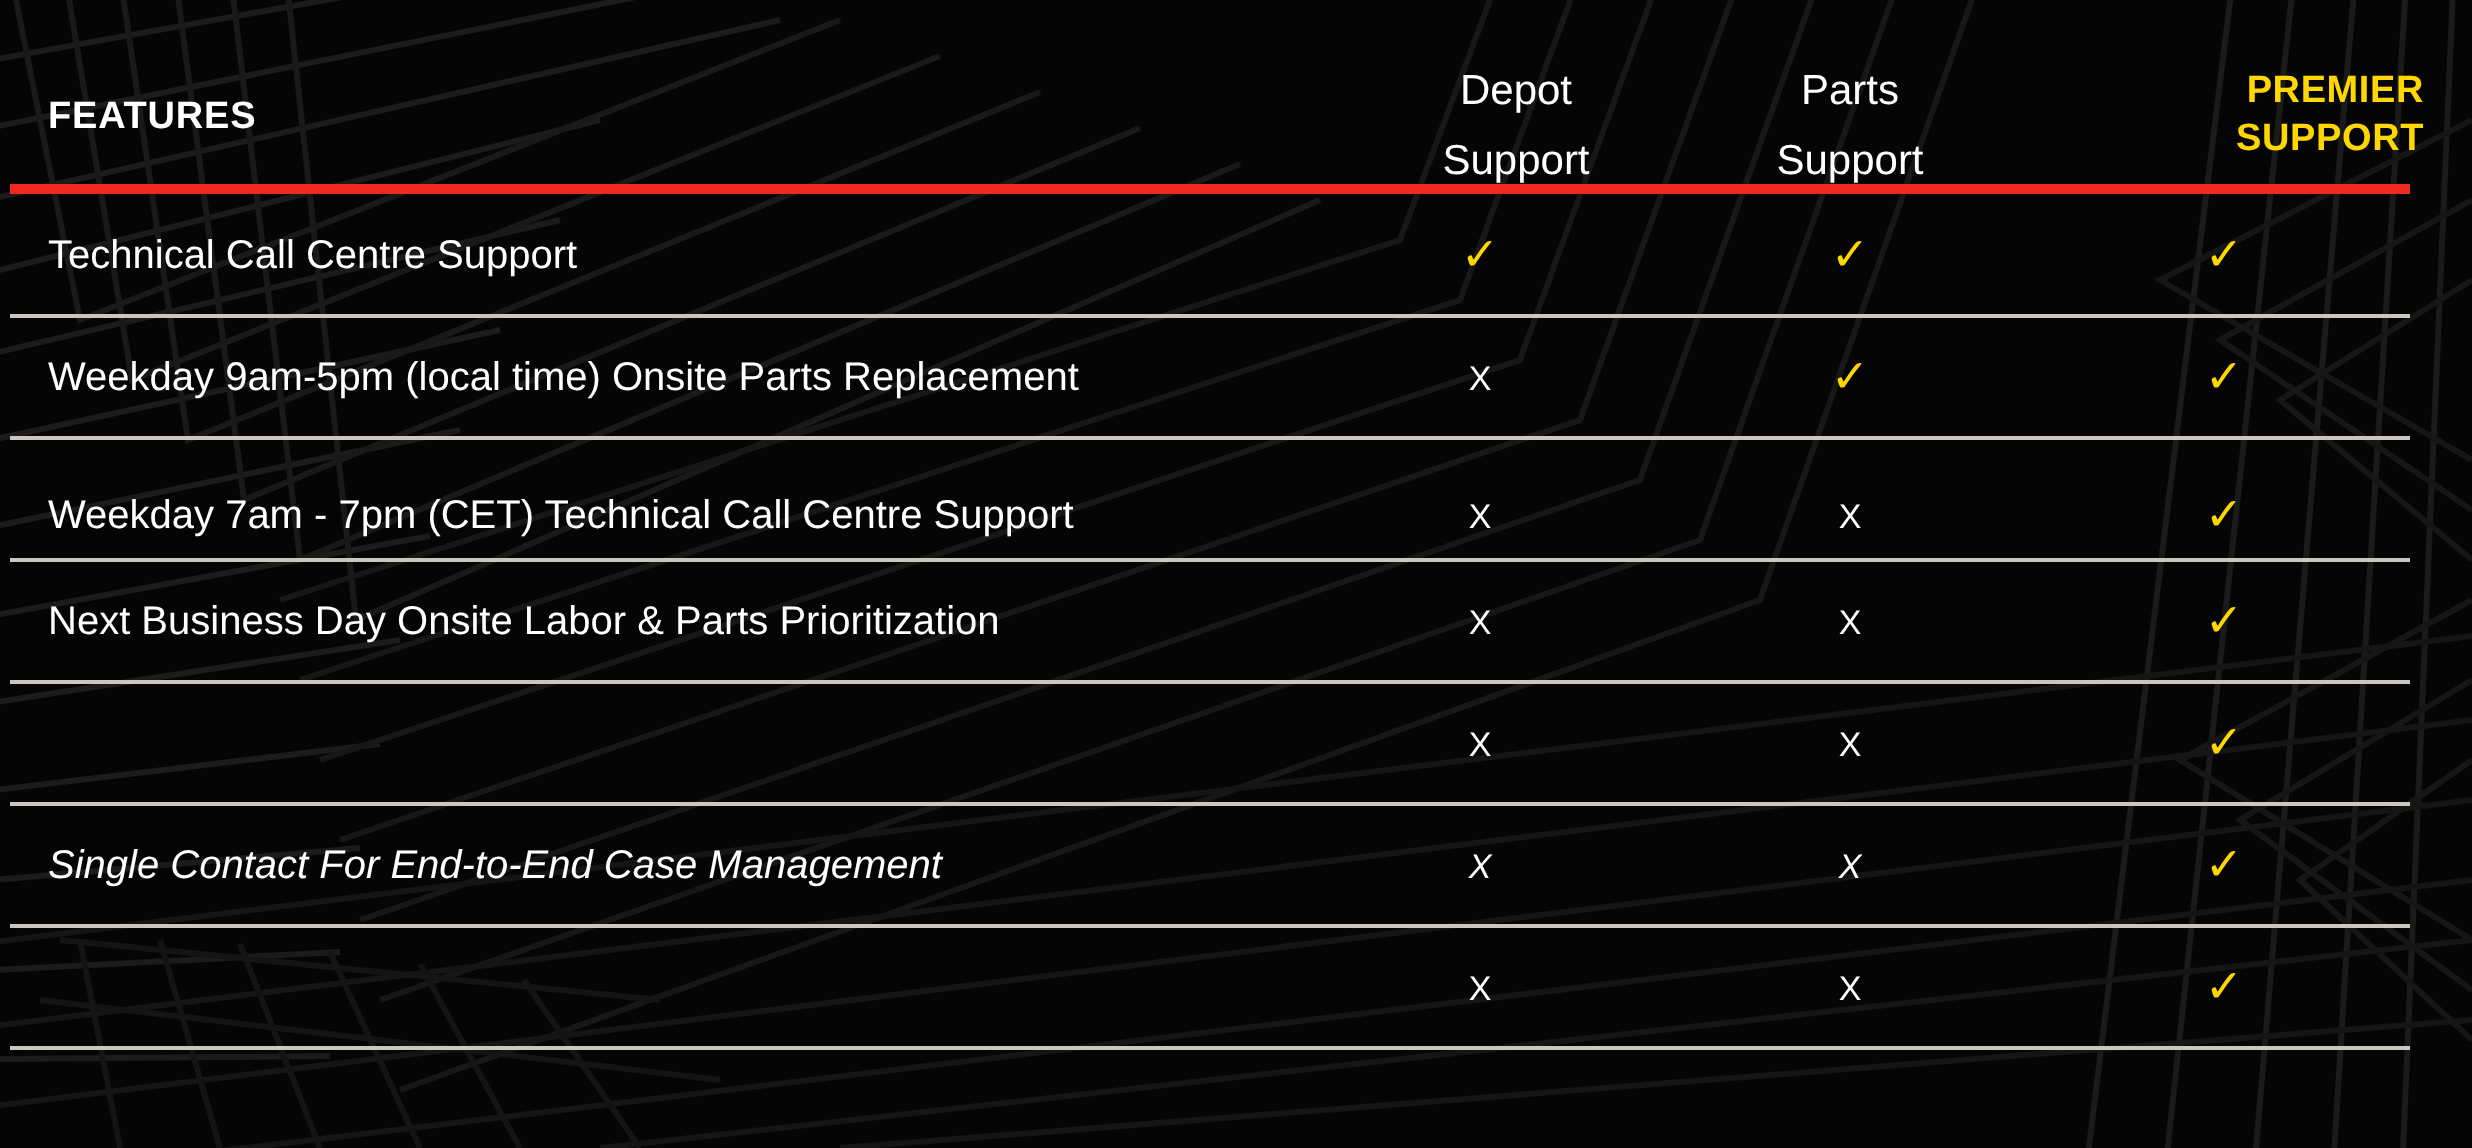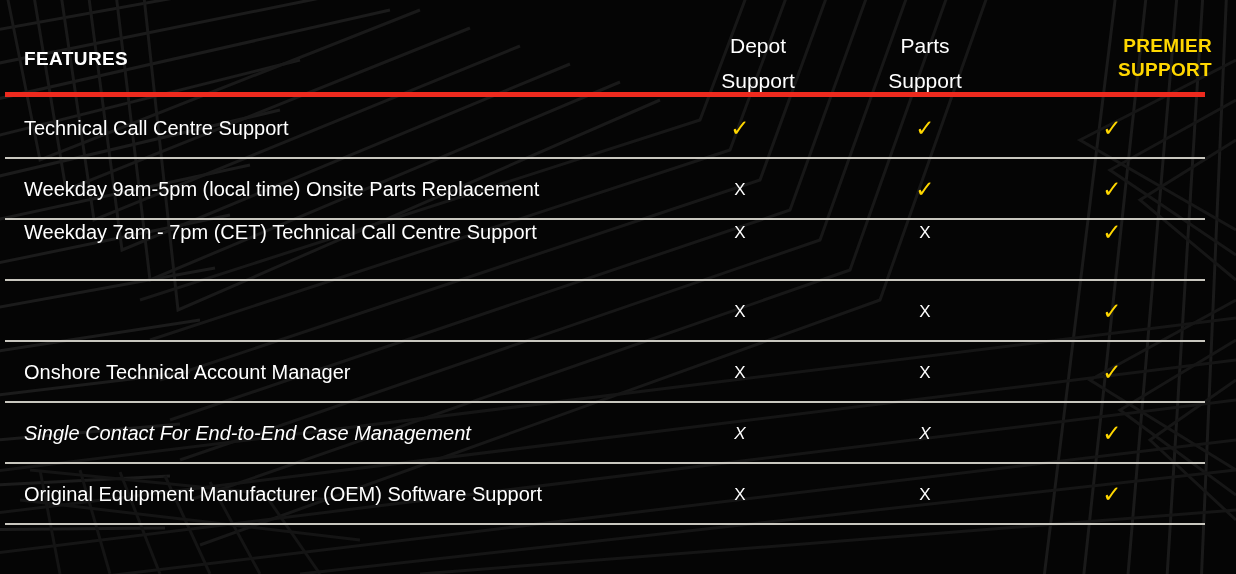--- a/index.html
+++ b/index.html
@@ -248,47 +248,47 @@
             <span class="mark-no">X</span>
           </div>
           <div class="cell c-onsite">
             <span class="mark-yes">✓</span>
           </div>
           <div class="cell c-premier">
             <span class="mark-yes">✓</span>
           </div>
         </div>
         <div class="hline" style="top: 218px;"></div>
-        <div class="row" style="top: 202px; text-align: right;">
+        <div class="row" style="top: 228px; text-align: right;">
           <div class="row-label">Weekday 7am - 7pm (CET) Technical Call Centre Support</div>
           <div class="cell c-depot">
             <span class="mark-no">X</span>
           </div>
           <div class="cell c-onsite">
             <span class="mark-no">X</span>
           </div>
           <div class="cell c-premier">
             <span class="mark-yes">✓</span>
           </div>
         </div>
         <div class="hline" style="top: 279px;"></div>
         <div class="row" style="top: 281px;">
+          <div class="row-label">Next Business Day Onsite Labor &amp; Parts Prioritization</div>
           <div class="cell c-depot">
             <span class="mark-no">X</span>
           </div>
           <div class="cell c-onsite">
             <span class="mark-no">X</span>
           </div>
           <div class="cell c-premier">
             <span class="mark-yes">✓</span>
           </div>
         </div>
         <div class="hline" style="top: 340px;"></div>
         <div class="row" style="top: 342px;">
-          <div class="row-label">Onshore Technical Account Manager</div>
           <div class="cell c-depot">
             <span class="mark-no">X</span>
           </div>
           <div class="cell c-onsite">
             <span class="mark-no">X</span>
           </div>
           <div class="cell c-premier">
             <span class="mark-yes">✓</span>
           </div>
         </div>
@@ -300,21 +300,20 @@
           </div>
           <div class="cell c-onsite">
             <span class="mark-no">X</span>
           </div>
           <div class="cell c-premier">
             <span class="mark-yes">✓</span>
           </div>
         </div>
         <div class="hline" style="top: 462px;"></div>
         <div class="row" style="top: 464px;">
-          <div class="row-label">Original Equipment Manufacturer (OEM) Software Support</div>
           <div class="cell c-depot">
             <span class="mark-no">X</span>
           </div>
           <div class="cell c-onsite">
             <span class="mark-no">X</span>
           </div>
           <div class="cell c-premier">
             <span class="mark-yes">✓</span>
           </div>
         </div>

